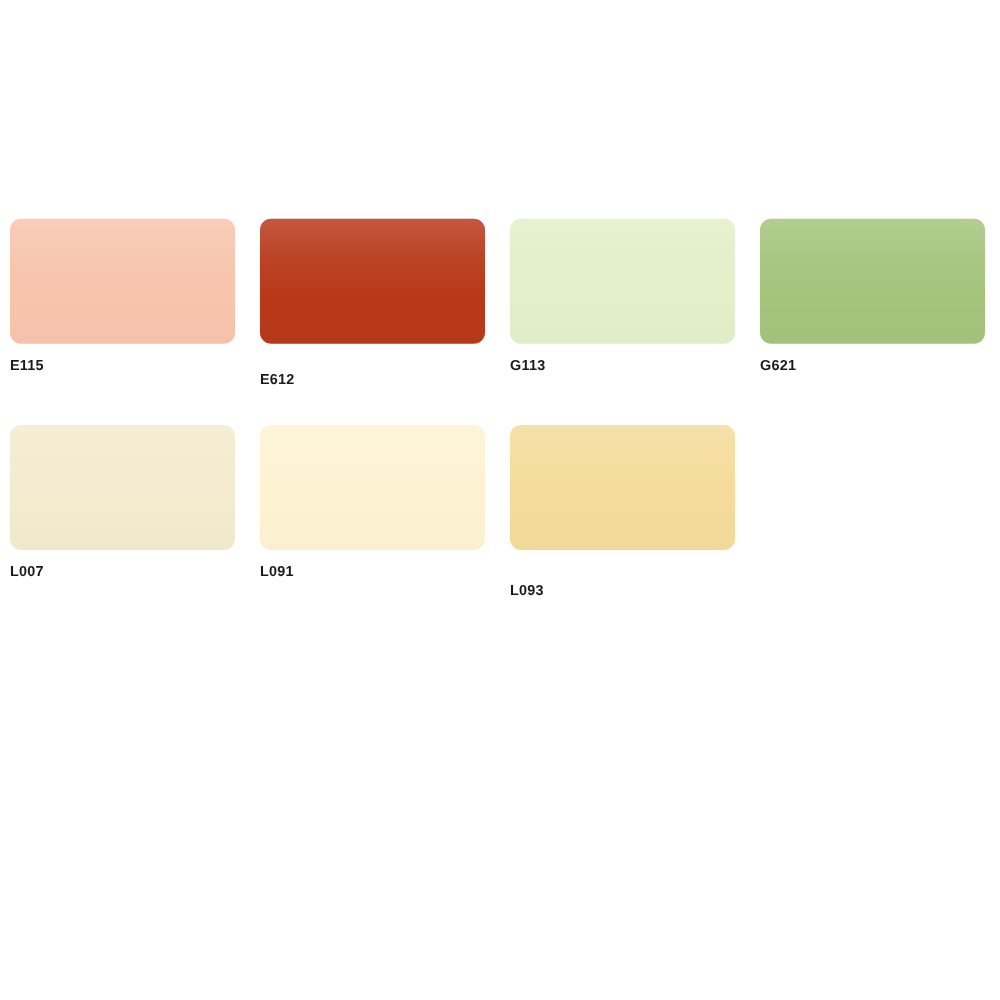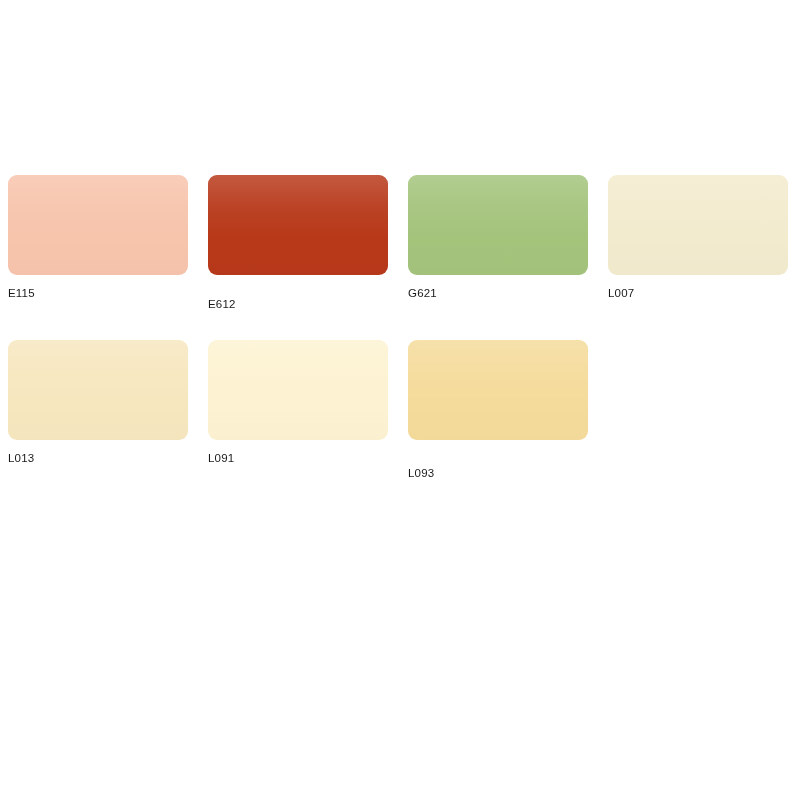--- a/index.html
+++ b/index.html
@@ -59,51 +59,51 @@
       rgba(255, 255, 255, 0.00) 62%,
       rgba(0, 0, 0, 0.012) 100%
     );
     pointer-events: none;
   }
   .swatch-label {
     display: block;
     margin-top: 13px;
     font-family: "Liberation Sans", sans-serif;
     font-size: 11.5px;
-    font-weight: normal;
+    font-weight: bold;
     letter-spacing: 0.2px;
     color: #1a1a1a;
     line-height: 1;
     white-space: nowrap;
   }
 </style>
 </head>
 <body style="background: rgb(255, 255, 255);">
 
 <div id="palette-board" style="background: rgb(255, 255, 255);">
   <ul class="swatch-grid" id="swatch-grid">
       <li class="swatch-cell">
         <span class="swatch-chip" style="background-color: rgb(247, 196, 172);"></span>
         <span class="swatch-label" style="color: rgb(26, 26, 26);">E115</span>
       </li>
       <li class="swatch-cell">
         <span class="swatch-chip" style="background-color: rgb(184, 57, 26);"></span>
         <span class="swatch-label" style="color: rgb(26, 26, 26); margin-top: 24px;">E612</span>
       </li>
       <li class="swatch-cell">
+        <span class="swatch-chip" style="background-color: rgb(226, 239, 200);"></span>
+        <span class="swatch-label" style="color: rgb(26, 26, 26);">G113</span>
+      </li>
+      <li class="swatch-cell">
         <span class="swatch-chip" style="background-color: rgb(164, 196, 124);"></span>
         <span class="swatch-label" style="color: rgb(26, 26, 26);">G621</span>
       </li>
       <li class="swatch-cell">
         <span class="swatch-chip" style="background-color: rgb(243, 235, 206);"></span>
         <span class="swatch-label" style="color: rgb(26, 26, 26);">L007</span>
-      </li>
-      <li class="swatch-cell">
-        <span class="swatch-chip" style="background-color: rgb(247, 231, 191);"></span>
-        <span class="swatch-label" style="color: rgb(26, 26, 26);">L013</span>
       </li>
       <li class="swatch-cell">
         <span class="swatch-chip" style="background-color: rgb(253, 243, 210);"></span>
         <span class="swatch-label" style="color: rgb(26, 26, 26);">L091</span>
       </li>
       <li class="swatch-cell">
         <span class="swatch-chip" style="background-color: rgb(245, 219, 155);"></span>
         <span class="swatch-label" style="color: rgb(26, 26, 26); margin-top: 28px;">L093</span>
       </li>
     </ul>

